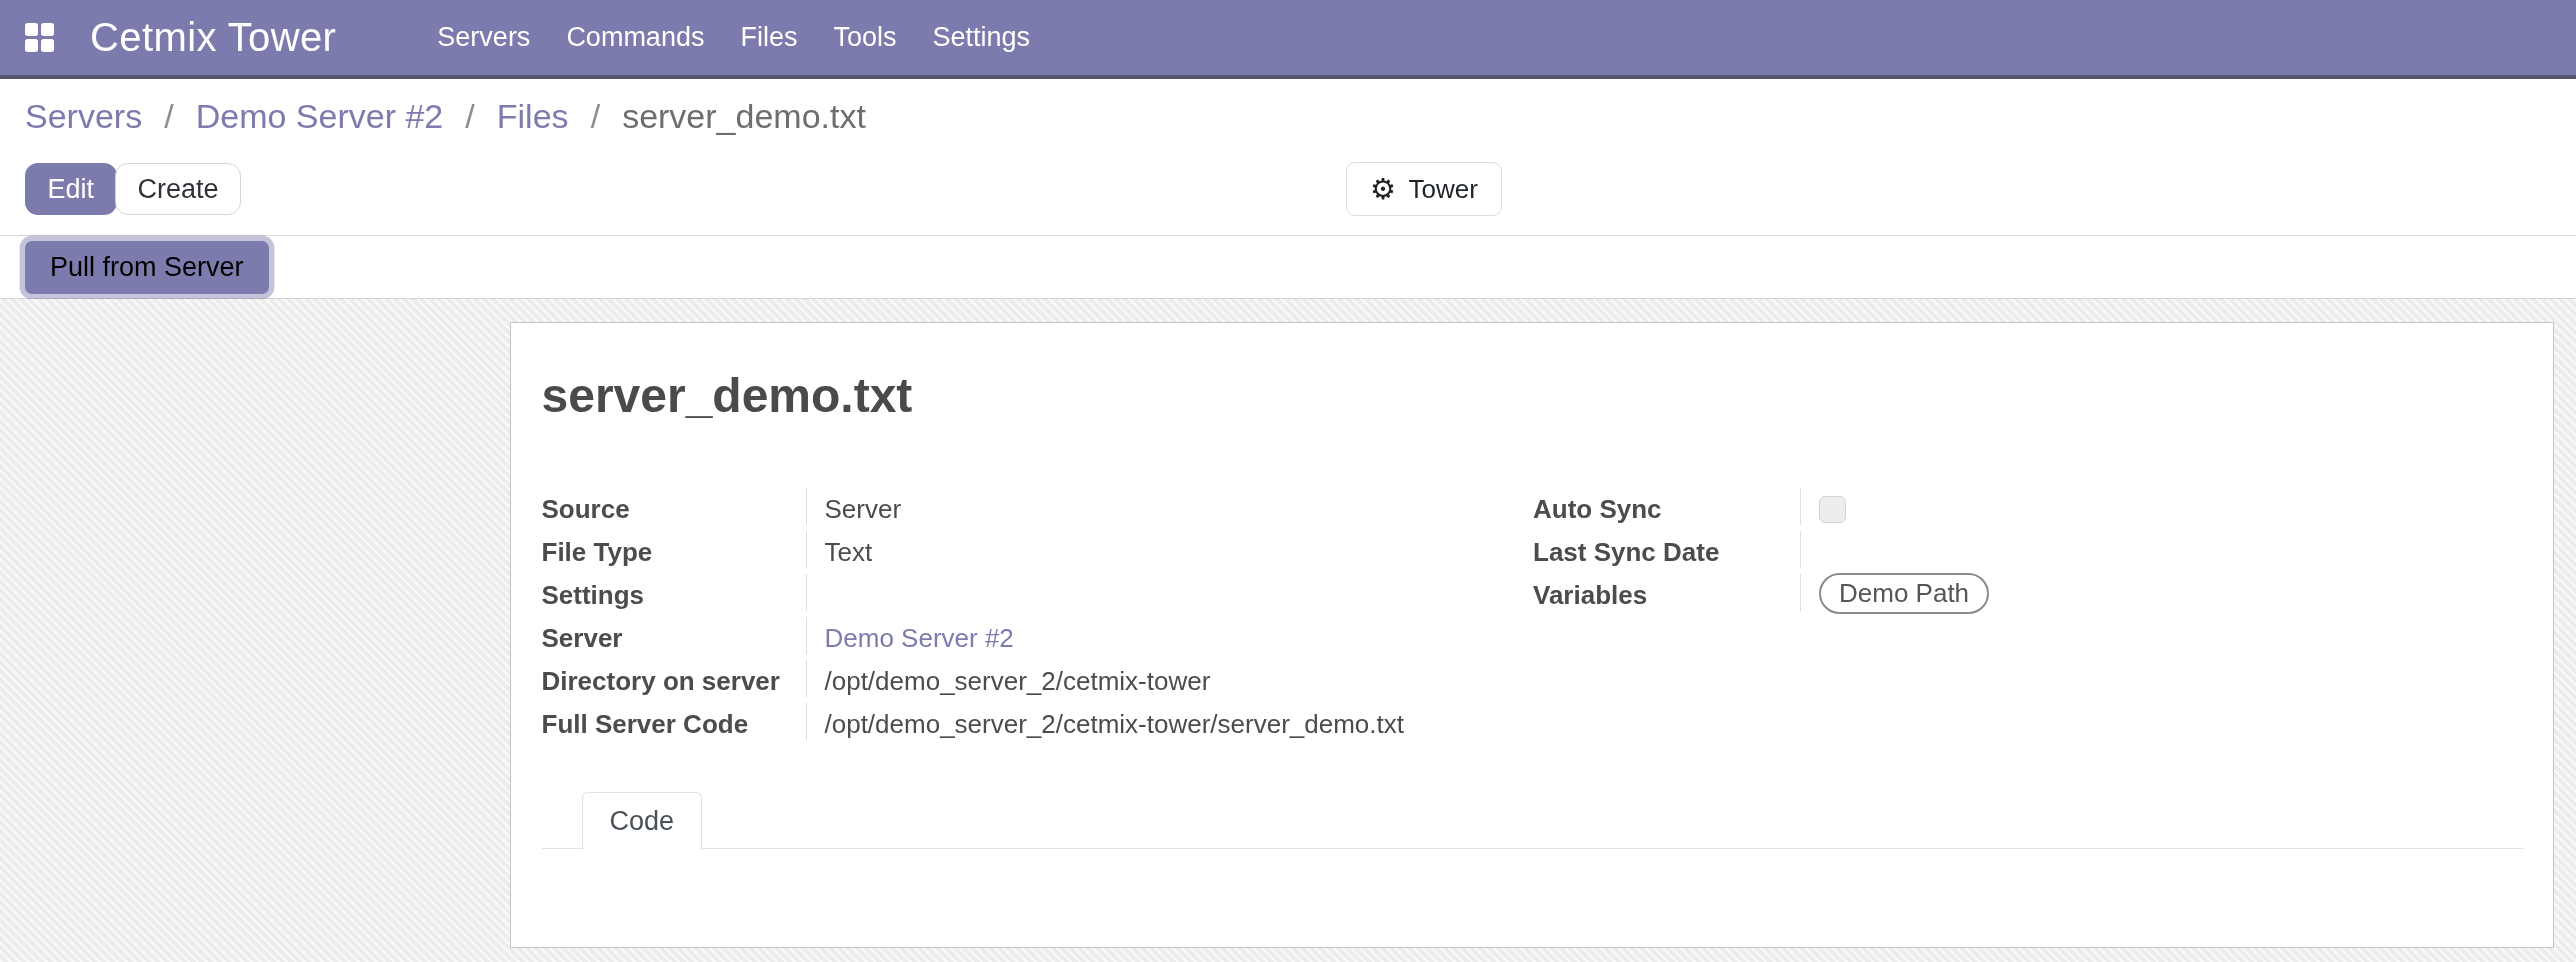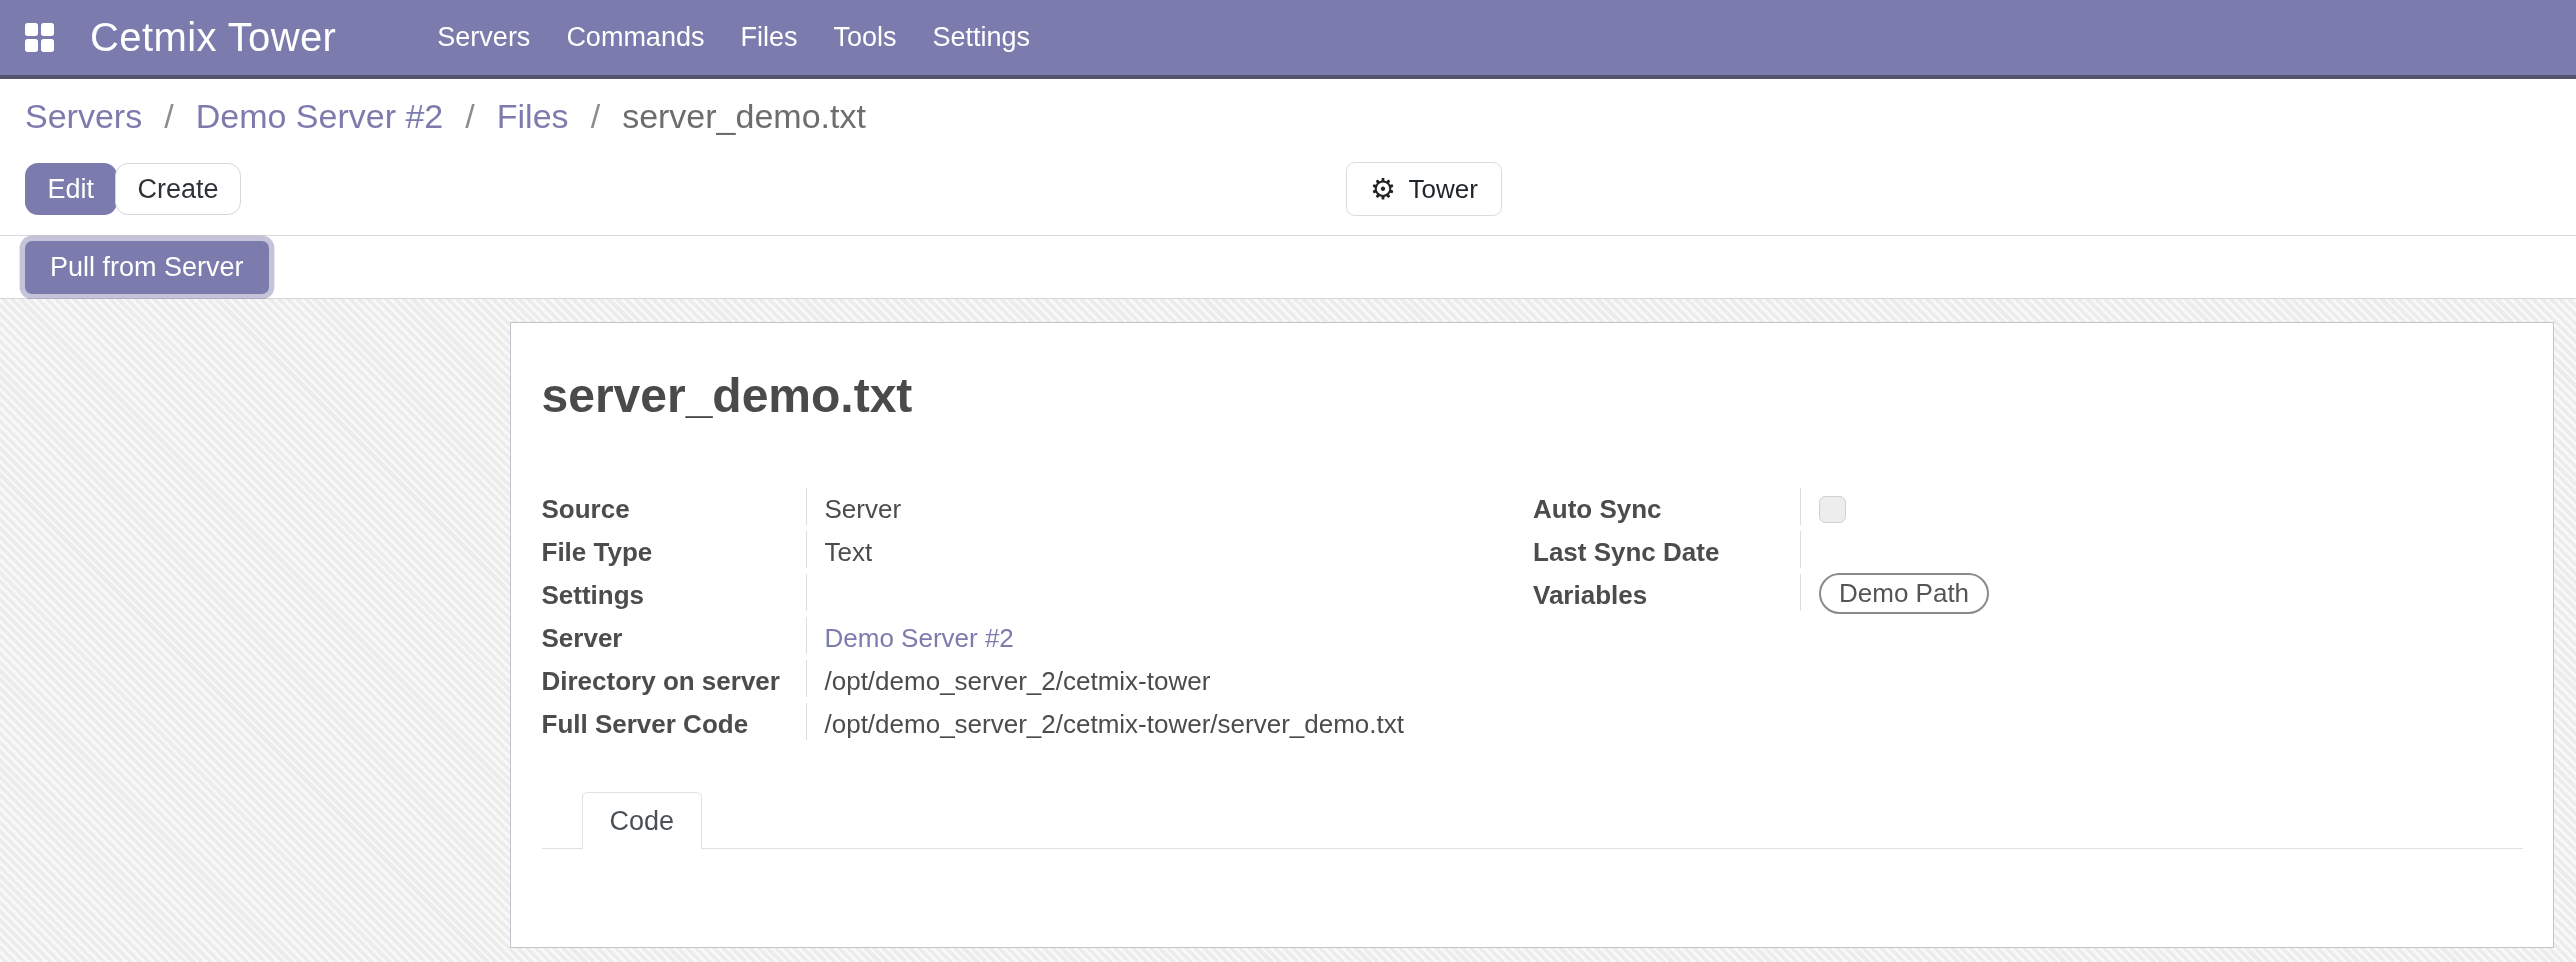--- a/index.html
+++ b/index.html
@@ -48,21 +48,21 @@
   .gear { font-size:29px; color:#232323; line-height:1; }
 
   
   .status-bar {
     position:absolute; top:235px; left:0; right:0; height:64px;
     background:#fff; border-top:1.8px solid #d9d9d9; border-bottom:0.9px solid #d5d5d5;
   }
   .pull-btn {
     position:absolute; left:25px; top:4.5px; height:53px; padding:0 25px;
     display:flex; align-items:center;
-    background:#7C7BAD; color:#ffffff; font-size:27px; font-weight:500;
+    background:#7C7BAD; color:#000000; font-size:27px; font-weight:500;
     border:none; border-radius:7.2px; cursor:pointer; font-family:inherit;
     box-shadow:0 0 0 5.4px rgba(124,123,173,.45);
   }
 
   
   .content {
     position:absolute; top:299px; left:0; right:0; bottom:0;
     background-color:#f0f0f0;
     background-image:
       repeating-linear-gradient(45deg, rgba(255,255,255,.55) 0 2.7px, rgba(0,0,0,.015) 2.7px 6.3px);

